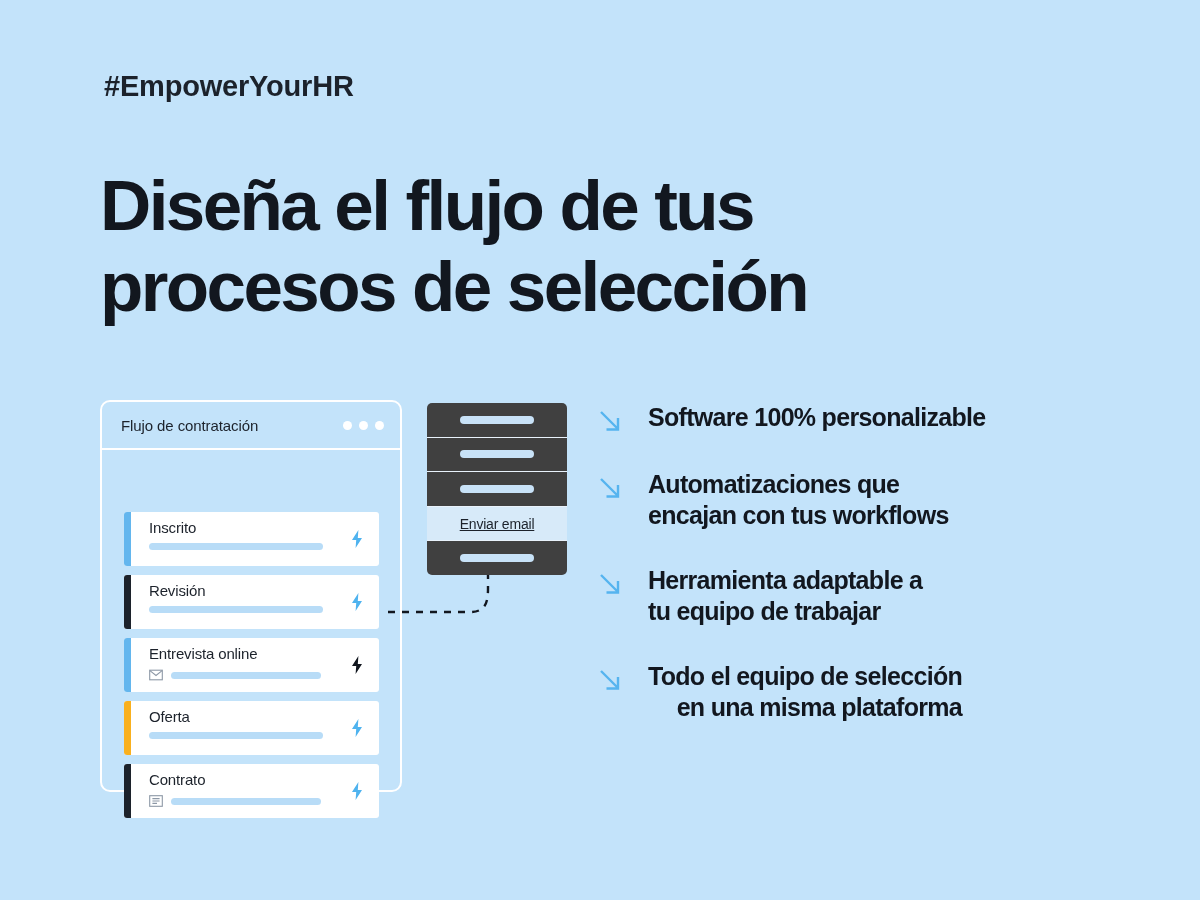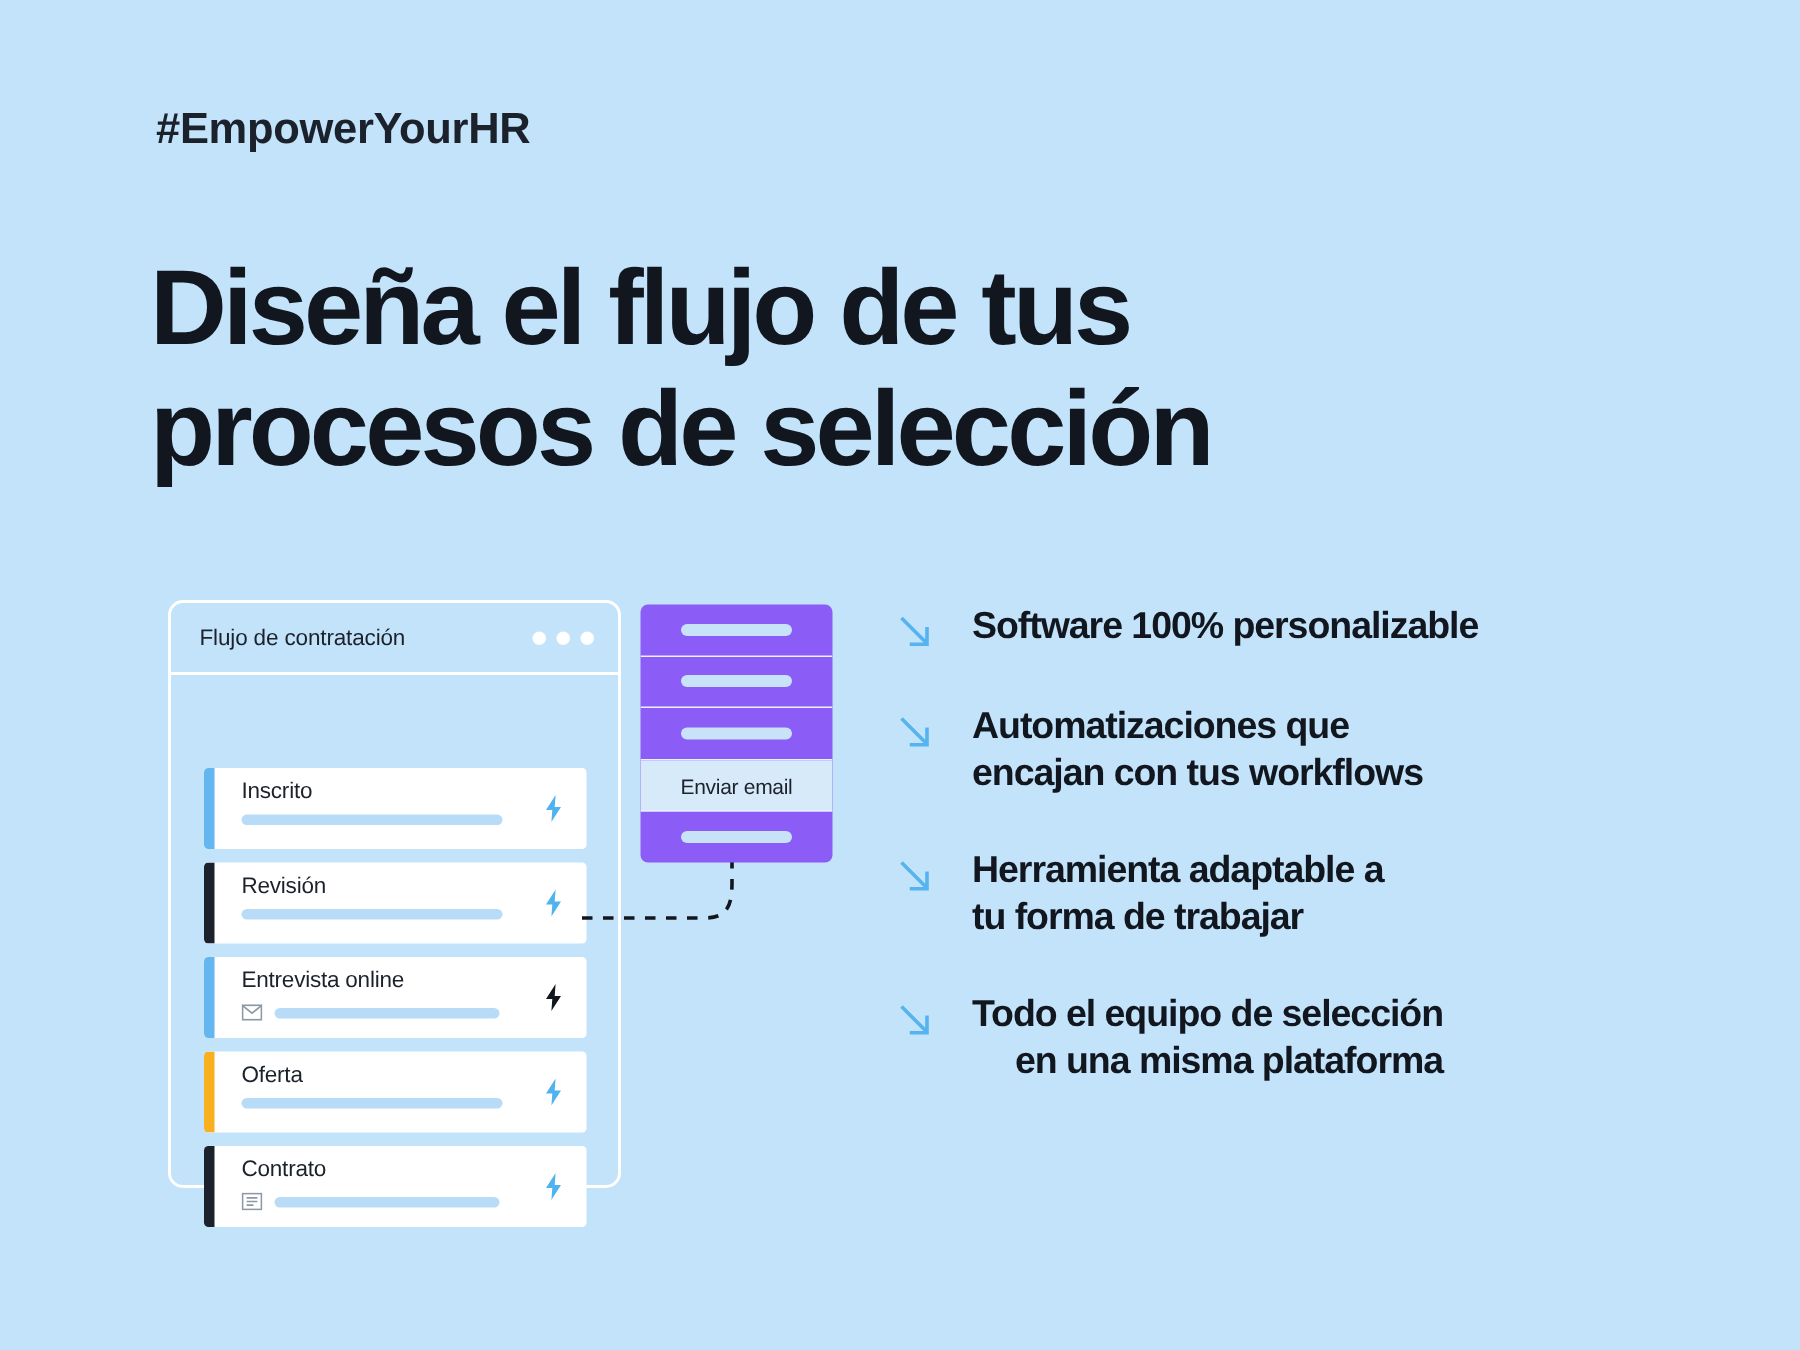--- a/index.html
+++ b/index.html
@@ -35,21 +35,21 @@
     line-height: 1.14;
     font-weight: 700;
     letter-spacing: -2.6px;
     color: #12171f;
   }
   .headline .line { display: block; white-space: nowrap; }
 
   
   .flow-panel {
     position: absolute;
-    left: 112px;
+    left: 100px;
     top: 400px;
     width: 302px;
     height: 392px;
     border: 2px solid #ffffff;
     border-radius: 10px;
     box-sizing: border-box;
     background: #c3e3fa;
   }
   .flow-header {
     height: 48px;
@@ -121,27 +121,28 @@
     transform: translateY(-50%);
     width: 12px;
     height: 18px;
   }
 
   
   .email-card {
     position: absolute;
     left: 427px;
     top: 403px;
-    width: 128px;
+    width: 140px;
     height: 172px;
-    background: #8b5cf6;
+    background: #404040;
     border-radius: 5px;
     overflow: hidden;
     display: flex;
     flex-direction: column;
+    text-decoration: underline;
   }
   .email-row {
     flex: 1;
     display: flex;
     align-items: center;
     justify-content: center;
     border-bottom: 1px solid #e9f2fb;
     box-sizing: border-box;
   }
   .email-row:last-child { border-bottom: none; }
@@ -330,21 +331,21 @@
     </svg>
     <div class="bullet-text">Automatizaciones que
 encajan con tus workflows</div>
   </div>
 
   <div class="bullet">
     <svg class="bullet-icon" viewBox="0 0 26 26">
       <path d="M3 3 L20 20 M20 9 V20.5 H8.5" fill="none" stroke="#55b4ef" stroke-width="2.4"></path>
     </svg>
     <div class="bullet-text">Herramienta adaptable a
-tu forma de trabajar</div>
+tu equipo de trabajar</div>
   </div>
 
   <div class="bullet">
     <svg class="bullet-icon" viewBox="0 0 26 26">
       <path d="M3 3 L20 20 M20 9 V20.5 H8.5" fill="none" stroke="#55b4ef" stroke-width="2.4"></path>
     </svg>
     <div class="bullet-text">Todo el equipo de selección
 en una misma plataforma</div>
   </div>
 

